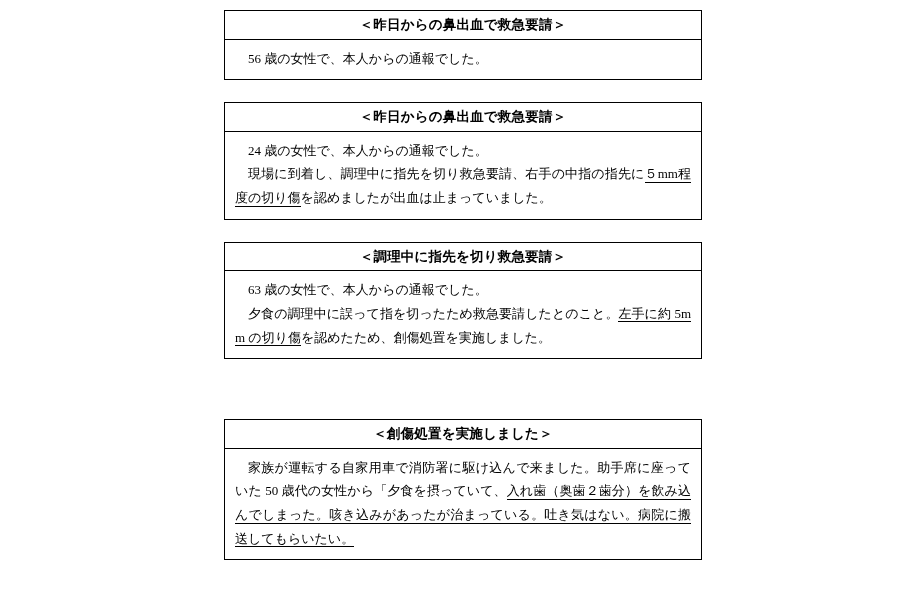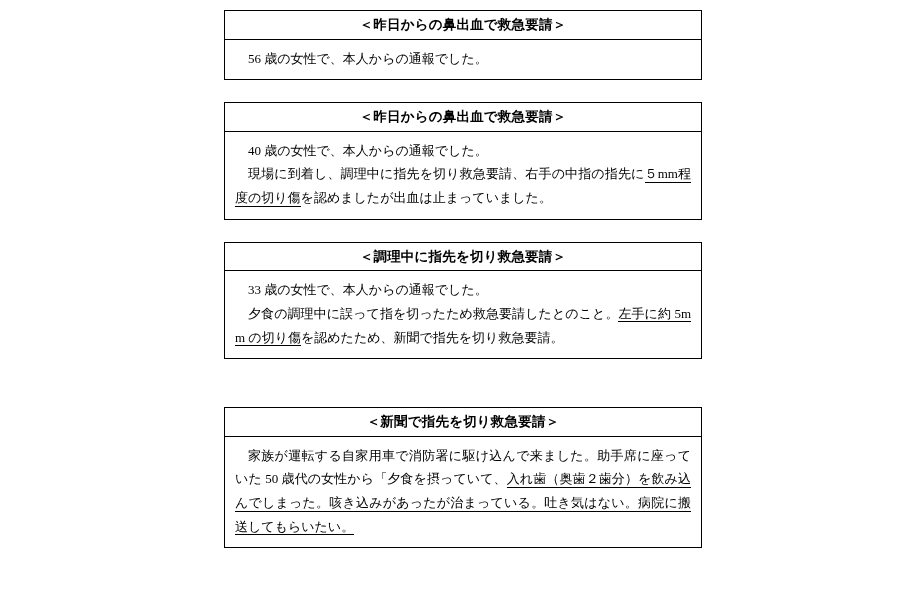--- a/index.html
+++ b/index.html
@@ -52,52 +52,52 @@
     margin: 0;
     text-indent: 1em;
     text-align: justify;
     word-break: break-all;
   }
   .u {
     border-bottom: 1px solid #000000;
     padding-bottom: 0.5px;
   }
   
-  .gap-large { margin-bottom: 48px; }
+  .gap-large { margin-bottom: 60px; }
 </style>
 </head>
 <body>
 
 <div class="page">
   <div class="cases">
 
     <div class="case-box">
       <div class="case-title">＜昨日からの鼻出血で救急要請＞</div>
       <div class="case-body">
         <p><span>56 歳の女性で、本人からの通報でした。</span></p>
       </div>
     </div>
 
     <div class="case-box">
       <div class="case-title">＜昨日からの鼻出血で救急要請＞</div>
       <div class="case-body">
-        <p><span>40 歳の女性で、本人からの通報でした。</span></p>
+        <p><span>24 歳の女性で、本人からの通報でした。</span></p>
         <p><span>現場に到着し、調理中に指先を切り救急要請、右手の中指の指先に</span><span class="u">５mm程度の切り傷</span><span>を認めましたが出血は止まっていました。</span></p>
       </div>
     </div>
 
     <div class="case-box gap-large">
       <div class="case-title">＜調理中に指先を切り救急要請＞</div>
       <div class="case-body">
-        <p><span>33 歳の女性で、本人からの通報でした。</span></p>
-        <p><span>夕食の調理中に誤って指を切ったため救急要請したとのこと。</span><span class="u">左手に約 5mm の切り傷</span><span>を認めたため、新聞で指先を切り救急要請。</span></p>
+        <p><span>63 歳の女性で、本人からの通報でした。</span></p>
+        <p><span>夕食の調理中に誤って指を切ったため救急要請したとのこと。</span><span class="u">左手に約 5mm の切り傷</span><span>を認めたため、創傷処置を実施しました。</span></p>
       </div>
     </div>
 
     <div class="case-box">
-      <div class="case-title">＜新聞で指先を切り救急要請＞</div>
+      <div class="case-title">＜創傷処置を実施しました＞</div>
       <div class="case-body">
         <p><span>家族が運転する自家用車で消防署に駆け込んで来ました。助手席に座っていた 50 歳代の女性から「夕食を摂っていて、</span><span class="u">入れ歯（奥歯２歯分）を飲み込んでしまった。咳き込みがあったが治まっている。吐き気はない。病院に搬送してもらいたい。</span></p>
       </div>
     </div>
 
   </div>
 </div>
 
 </body></html>

